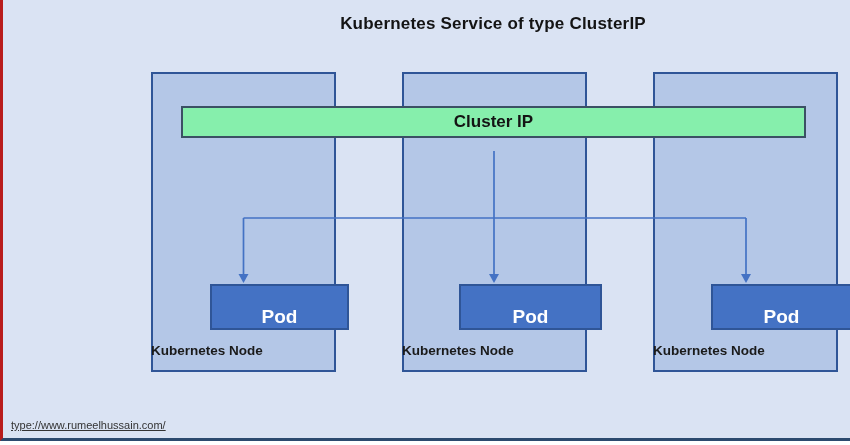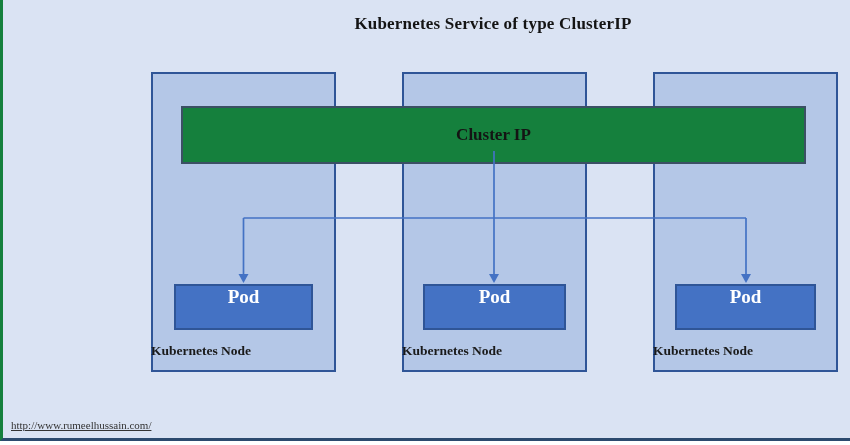--- a/index.html
+++ b/index.html
@@ -1,63 +1,63 @@
 <!DOCTYPE html>
 <html><head>
 <meta charset="utf-8">
 <style>
   * { margin: 0; padding: 0; box-sizing: border-box; }
   html, body { width: 850px; height: 445px; background: #ffffff; font-family: "Liberation Sans", sans-serif; }
 
   .canvas {
     position: absolute; top: 0; left: 0; width: 850px; height: 441px;
     background: #dae3f3;
-    border-left: 3px solid #15803d;
+    border-left: 3px solid #b91c1c;
     border-bottom: 3px solid #2c4a6e;
     overflow: hidden;
-    font-family: Liberation Serif, serif;
   }
 
   .title {
     position: absolute; top: 14px; left: 130px; width: 720px;
     text-align: center;
     font-size: 17px; font-weight: bold; color: #141414;
     letter-spacing: 0.2px;
   }
 
   .node {
     position: absolute; top: 72px; width: 185px; height: 300px;
     background: #b4c7e7;
     border: 2px solid #2f5597;
   }
   .node.n1 { left: 148px; }
   .node.n2 { left: 399px; }
   .node.n3 { left: 650px; }
 
   .cluster-bar {
-    position: absolute; top: 106px; left: 178px; width: 625px; height: 58px;
-    background: #15803d;
+    position: absolute; top: 106px; left: 178px; width: 625px; height: 32px;
+    background: #86efac;
     border: 2px solid #3b5064;
     display: flex; align-items: center; justify-content: center;
     font-size: 17px; font-weight: bold; color: #141414;
     z-index: 3;
   }
 
   .connectors {
     position: absolute; top: 0; left: 0; width: 850px; height: 445px;
     z-index: 4; pointer-events: none;
   }
 
   .pod {
     position: absolute; top: 284px; height: 46px;
     background: #4472c4;
     border: 2px solid #2f5597;
-    display: flex; align-items: flex-start; justify-content: center;
+    display: flex; align-items: flex-end; justify-content: center;
     font-size: 19px; font-weight: 600; color: #ffffff;
     z-index: 5;
+    margin-left: 36px;
   }
   .pod.p1 { left: 171px; width: 139px; }
   .pod.p2 { left: 420px; width: 143px; }
   .pod.p3 { left: 672px; width: 141px; }
 
   .node-label {
     position: absolute; top: 343px; height: 18px;
     text-align: left;
     font-size: 13.5px; font-weight: bold; color: #1a1a1a;
     z-index: 5;
@@ -110,15 +110,15 @@
     <span>Pod</span>
   </div>
   <div class="pod p3">
     <span>Pod</span>
   </div>
 
   <div class="node-label l1">Kubernetes Node</div>
   <div class="node-label l2">Kubernetes Node</div>
   <div class="node-label l3">Kubernetes Node</div>
 
-  <a class="footer-url" href="#">http://www.rumeelhussain.com/</a>
+  <a class="footer-url" href="#">type://www.rumeelhussain.com/</a>
 
 </div>
 
 </body></html>

